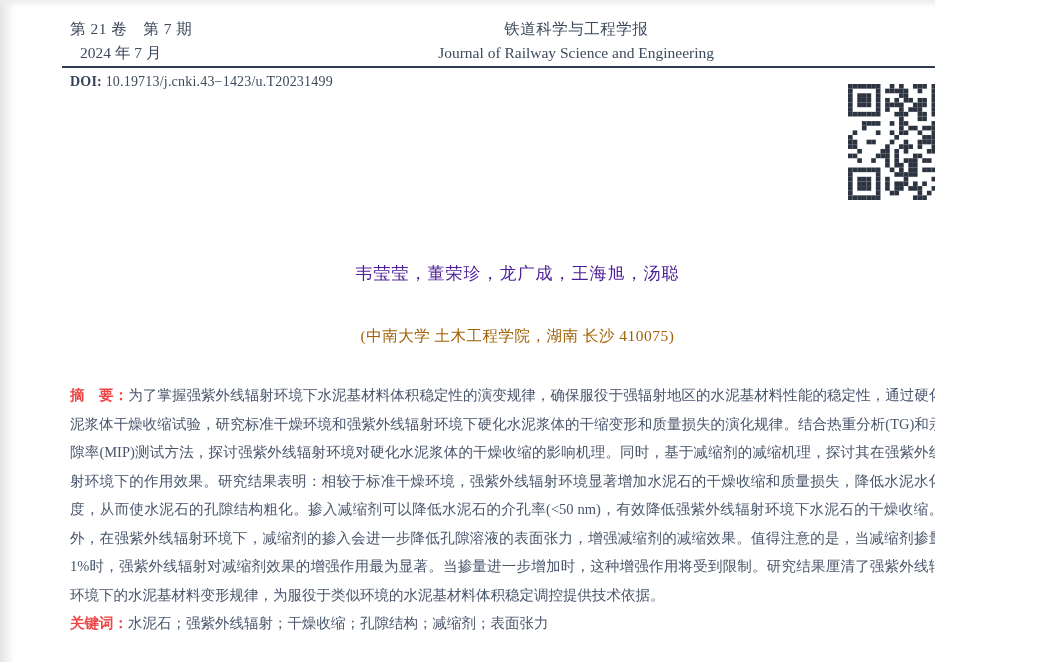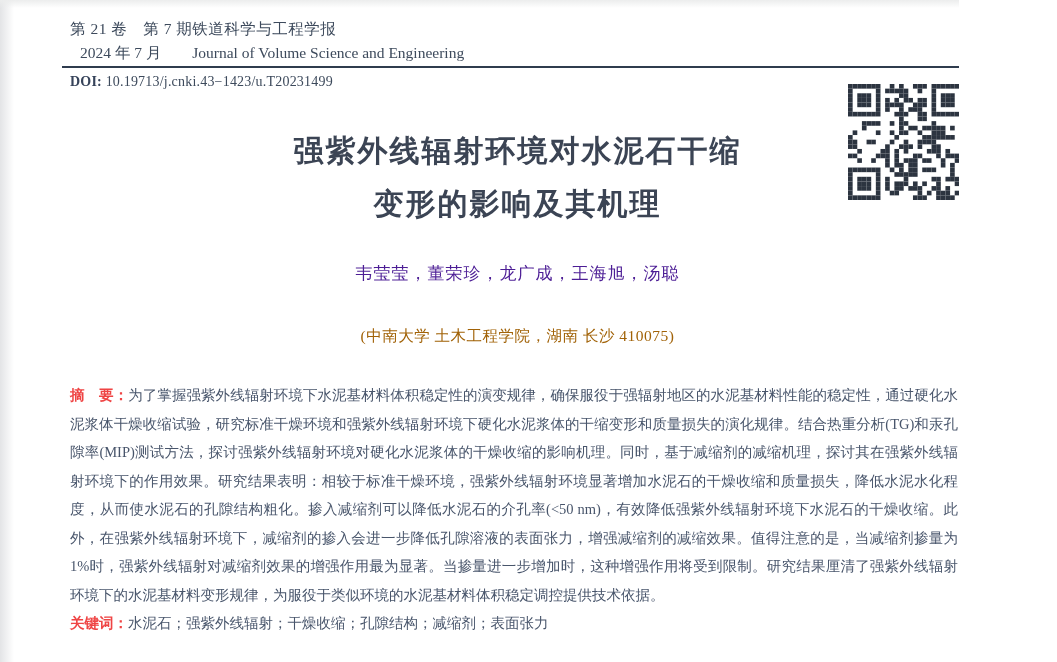--- a/index.html
+++ b/index.html
@@ -3,36 +3,35 @@
 <meta charset="utf-8">
 <style>
   html,body{margin:0;padding:0;background:#ffffff;}
   .page{
     position:relative;
     width:935px;height:662px;
     background:#ffffff;
     overflow:hidden;
     font-family:"Liberation Serif","DejaVu Serif",serif;
     color:#3f4b5e;
-    padding-left:24px;
   }
   
   .scan-edge-left{position:absolute;left:0;top:0;width:14px;height:100%;
     background:linear-gradient(to right,#e3e4e6,rgba(255,255,255,0));pointer-events:none;}
   .scan-edge-top{position:absolute;left:0;top:0;width:100%;height:8px;
     background:linear-gradient(to bottom,#eceded,rgba(255,255,255,0));pointer-events:none;}
 
   .header{
     position:absolute;left:70px;top:17px;width:890px;
     display:flex;justify-content:space-between;align-items:flex-start;
     font-size:15.5px;line-height:24px;color:#3d4a5c;
   }
   .header .col{white-space:nowrap;}
   .header .col.left{text-align:left;}
-  .header .col.center{text-align:left;flex:1;}
+  .header .col.center{text-align:center;flex:1;}
   .header .col.right{text-align:right;}
   .header .cn{letter-spacing:.5px;}
   .header .sub{display:block;}
   .header .left .sub{padding-left:10px;}
 
   .rule{
     position:absolute;left:62px;top:66px;width:898px;height:0;
     border-top:2px solid #2f3c4e;
   }
 
@@ -81,21 +80,21 @@
   <div class="scan-edge-left"></div>
   <div class="scan-edge-top"></div>
 
   <div class="header">
     <div class="col left">
       <span class="cn">第 21 卷　第 7 期</span>
       <span class="sub">2024 年 7 月</span>
     </div>
     <div class="col center">
       <span class="cn">铁道科学与工程学报</span>
-      <span class="sub">Journal of Volume Science and Engineering</span>
+      <span class="sub">Journal of Railway Science and Engineering</span>
     </div>
   </div>
 
   <div class="rule"></div>
 
   <div class="doi-line">
     <b>DOI:</b>
     <span>10.19713/j.cnki.43−1423/u.T20231499</span>
   </div>
 
@@ -393,24 +392,20 @@
           <rect x="74.24" y="111.36" width="4.64" height="4.64"></rect>
           <rect x="88.16" y="111.36" width="4.64" height="4.64"></rect>
           <rect x="92.80" y="111.36" width="4.64" height="4.64"></rect>
           <rect x="97.44" y="111.36" width="4.64" height="4.64"></rect>
           <rect x="102.08" y="111.36" width="4.64" height="4.64"></rect>
           <rect x="111.36" y="111.36" width="4.64" height="4.64"></rect>
         </g>
       </svg>
     </div>
 
-  <div class="title">
-    <div>强紫外线辐射环境对水泥石干缩</div>
-    <div>变形的影响及其机理</div>
-  </div>
 
   <div class="authors">韦莹莹，董荣珍，龙广成，王海旭，汤聪</div>
 
   <div class="affiliation">(中南大学 土木工程学院，湖南 长沙 410075)</div>
 
   <div class="body-block">
     <p><span class="lbl">摘　要：</span><span>为了掌握强紫外线辐射环境下水泥基材料体积稳定性的演变规律，确保服役于强辐射地区的水泥基材料性能的稳定性，通过硬化水泥浆体干燥收缩试验，研究标准干燥环境和强紫外线辐射环境下硬化水泥浆体的干缩变形和质量损失的演化规律。结合热重分析(TG)和汞孔隙率(MIP)测试方法，探讨强紫外线辐射环境对硬化水泥浆体的干燥收缩的影响机理。同时，基于减缩剂的减缩机理，探讨其在强紫外线辐射环境下的作用效果。研究结果表明：相较于标准干燥环境，强紫外线辐射环境显著增加水泥石的干燥收缩和质量损失，降低水泥水化程度，从而使水泥石的孔隙结构粗化。掺入减缩剂可以降低水泥石的介孔率(&lt;50 nm)，有效降低强紫外线辐射环境下水泥石的干燥收缩。此外，在强紫外线辐射环境下，减缩剂的掺入会进一步降低孔隙溶液的表面张力，增强减缩剂的减缩效果。值得注意的是，当减缩剂掺量为1%时，强紫外线辐射对减缩剂效果的增强作用最为显著。当掺量进一步增加时，这种增强作用将受到限制。研究结果厘清了强紫外线辐射环境下的水泥基材料变形规律，为服役于类似环境的水泥基材料体积稳定调控提供技术依据。</span></p>
     <p><span class="lbl">关键词：</span><span>水泥石；强紫外线辐射；干燥收缩；孔隙结构；减缩剂；表面张力</span></p>
   </div>
 </div>

